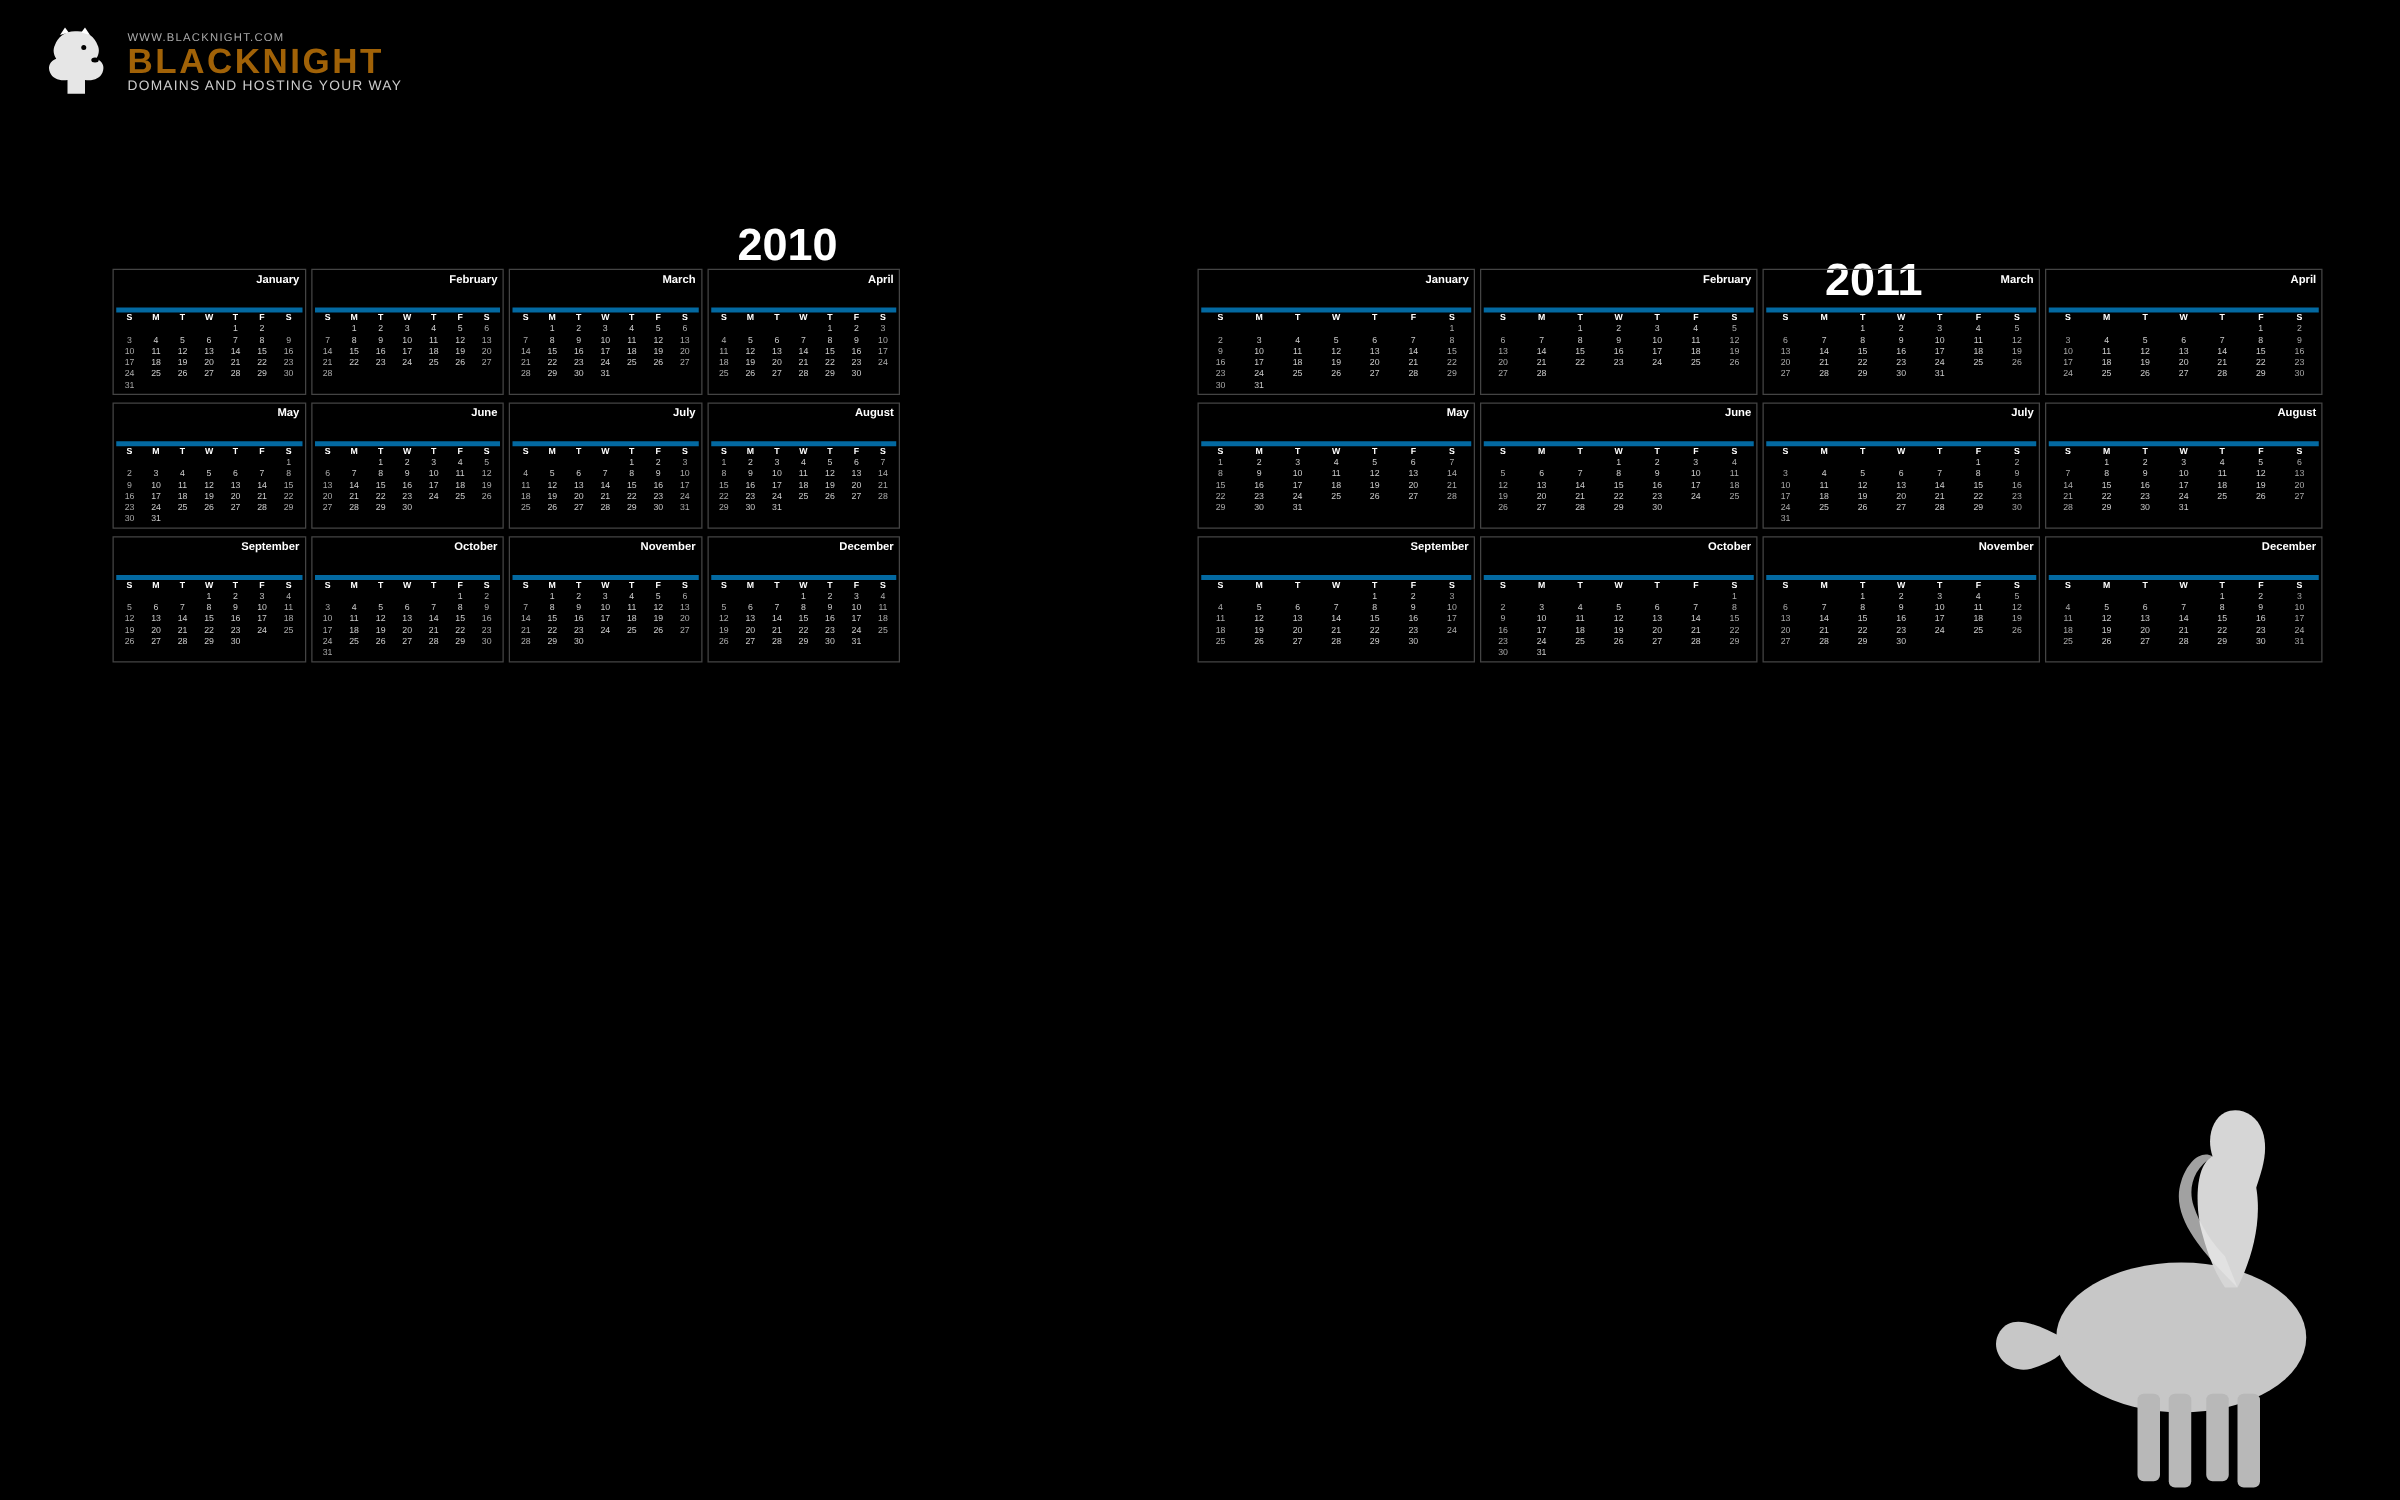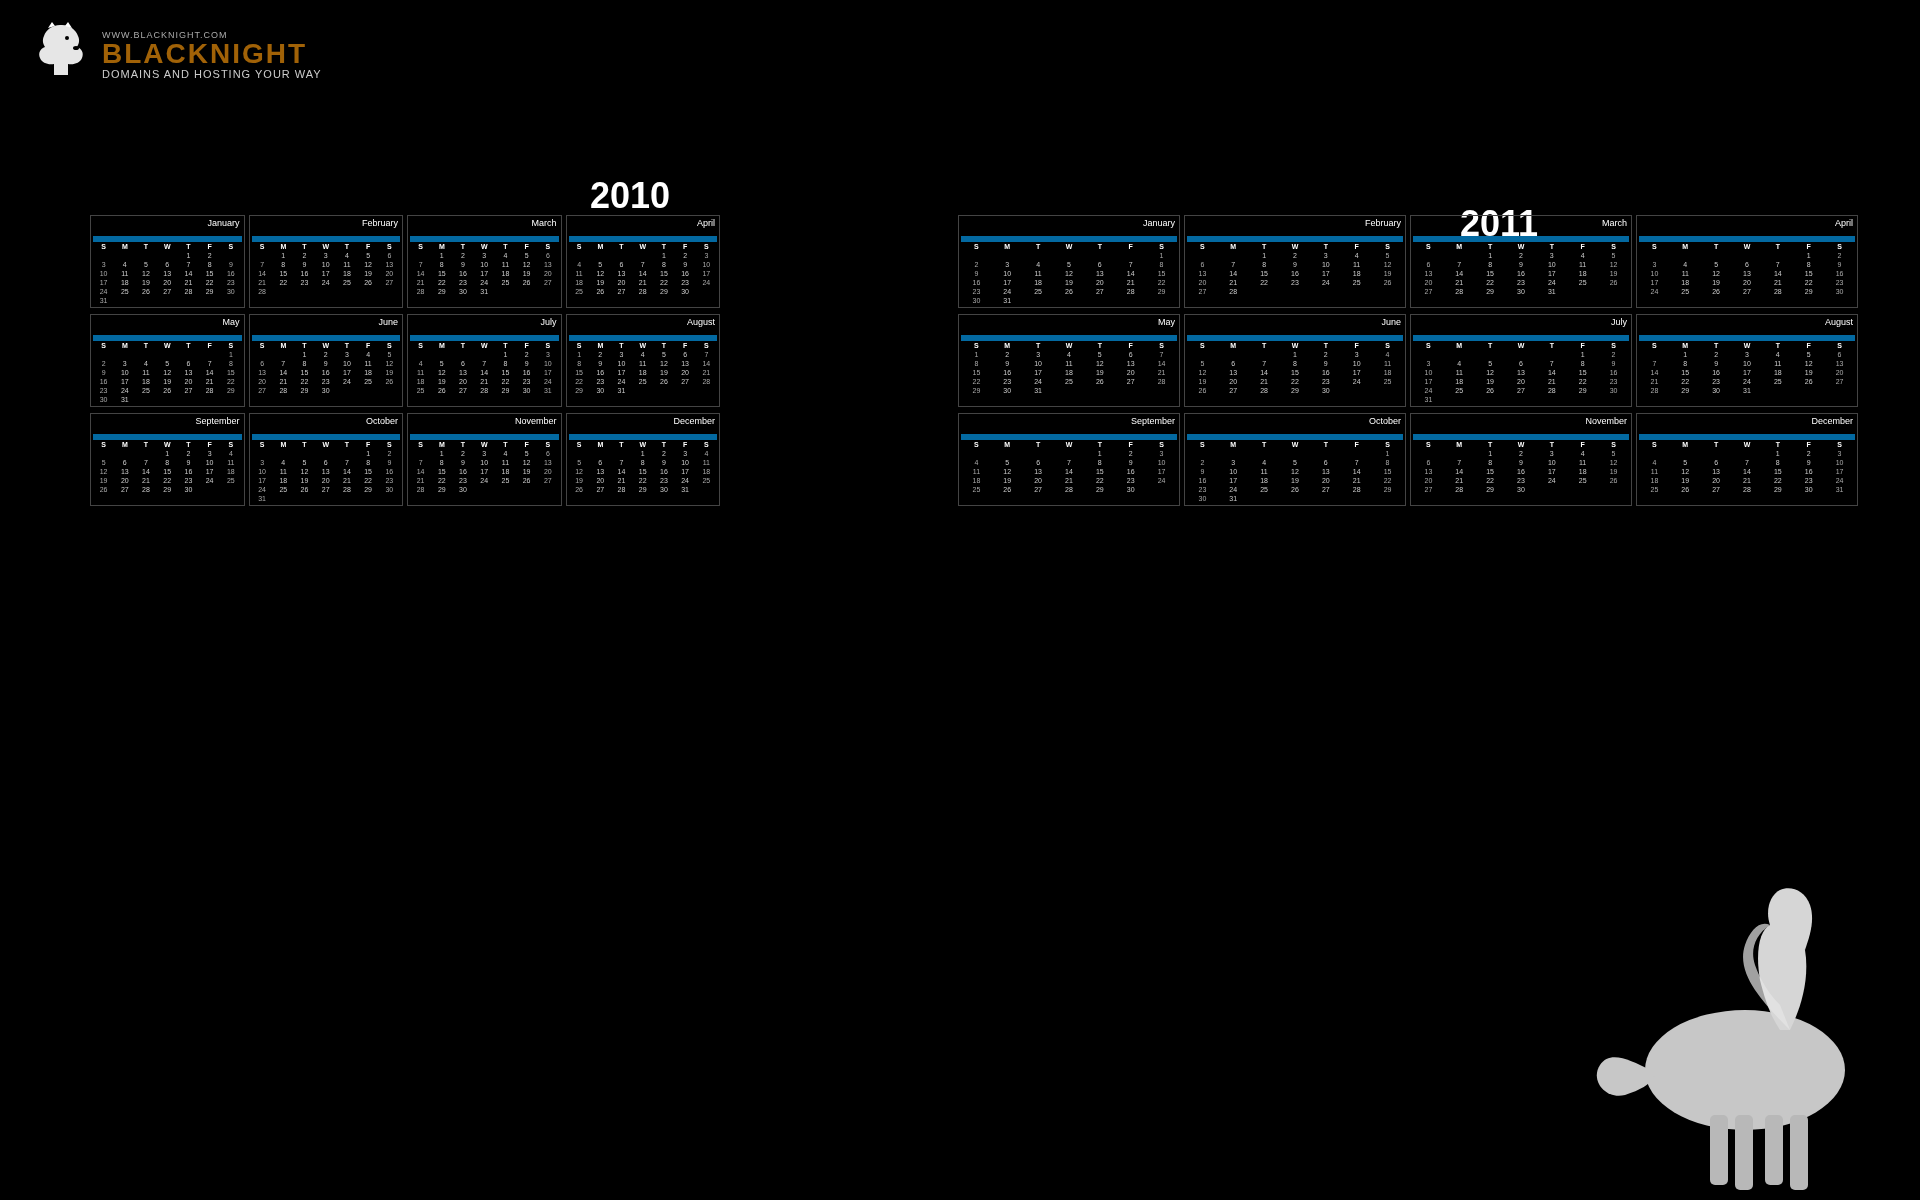--- a/index.html
+++ b/index.html
@@ -12,21 +12,21 @@
       overflow: hidden;
       position: relative;
     }
 
     
     .header {
       position: absolute;
       top: 20px;
       left: 30px;
       display: flex;
-      align-items: flex-end;
+      align-items: center;
       gap: 12px;
     }
     .logo-icon {
       width: 60px;
       height: 60px;
     }
     .logo-text {
       display: flex;
       flex-direction: column;
     }
@@ -83,25 +83,25 @@
 
     
     .cal {
       border: 1px solid #444;
       padding: 2px;
       font-size: 7.5px;
       min-width: 145px;
     }
     .cal-title {
       text-align: right;
-      font-weight: normal;
+      font-weight: bold;
       font-size: 9px;
       padding-right: 2px;
-      padding-bottom: 8px;
-      border-bottom: 6px solid #0369a1;
+      padding-bottom: 18px;
+      border-bottom: 4px solid #0369a1;
       color: #fff;
     }
     .cal table {
       width: 100%;
       border-collapse: collapse;
     }
     .cal th {
       color: #fff;
       text-align: center;
       font-weight: bold;

